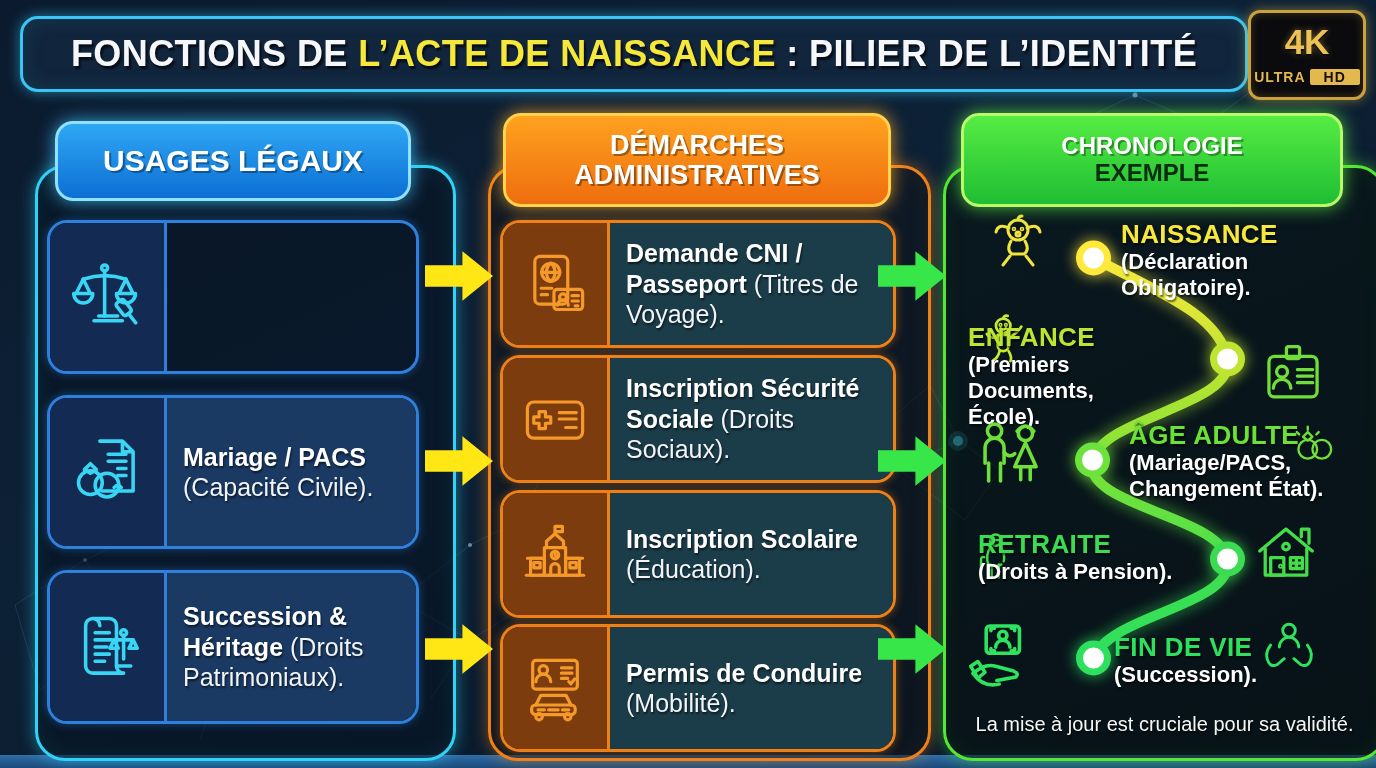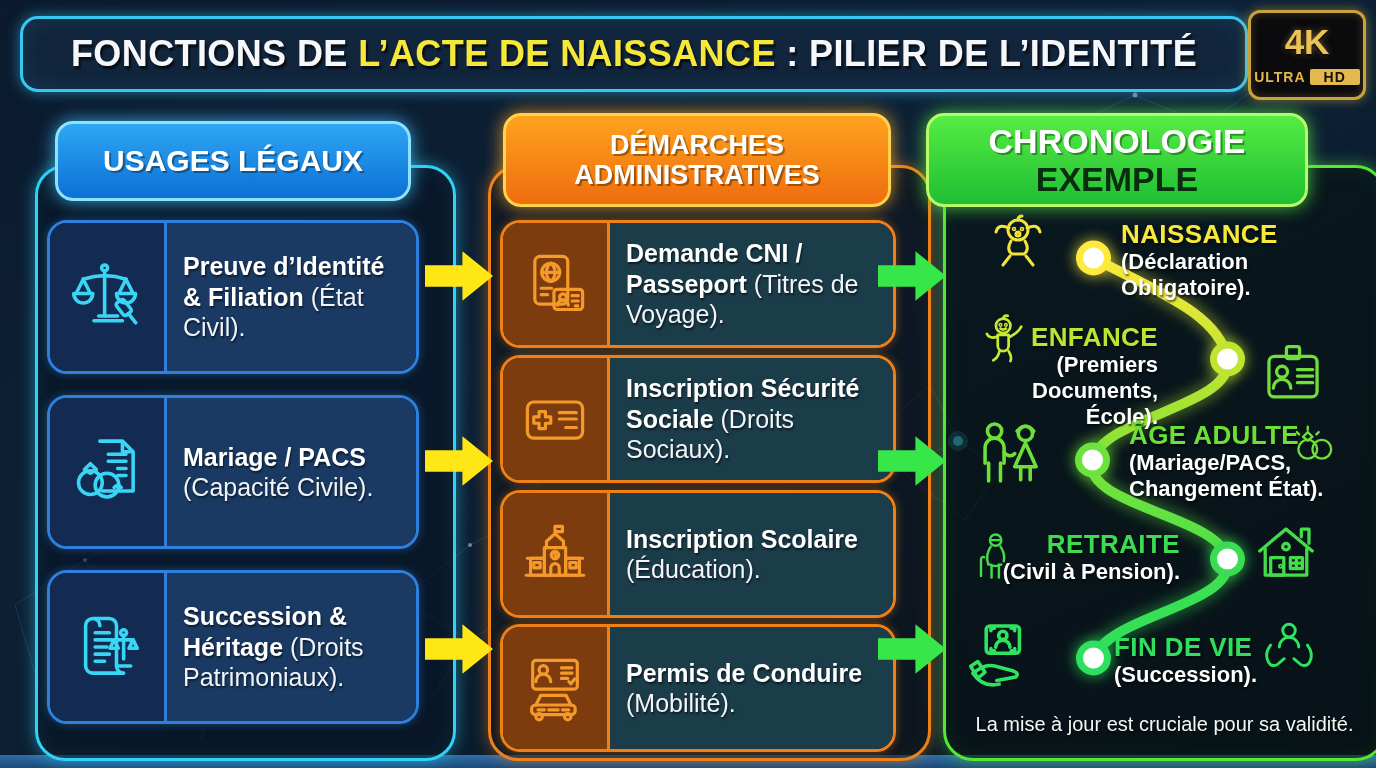--- a/index.html
+++ b/index.html
@@ -45,21 +45,21 @@
   
   .colhead{position:absolute;z-index:4;display:flex;flex-direction:column;align-items:center;
     justify-content:center;border-radius:18px;font-weight:bold;text-align:center;line-height:1.12;}
   .colhead .ln{text-shadow:2px 2px 0 rgba(0,0,0,.35);}
   .colhead-blue{left:55px;top:121px;width:350px;height:74px;font-size:30px;color:#fff;
     background:linear-gradient(#2fa7f4,#0c6fd4);border:3px solid #8fe2ff;
     box-shadow:0 0 18px rgba(64,196,255,.8);}
   .colhead-orange{left:503px;top:113px;width:382px;height:88px;font-size:27px;color:#fff;
     background:linear-gradient(#ffa21f,#ee6d0e);border:3px solid #ffd34d;
     box-shadow:0 0 18px rgba(255,170,40,.8);}
-  .colhead-green{left:926px;top:113px;width:376px;height:88px;font-size:34px;
+  .colhead-green{left:961px;top:113px;width:376px;height:88px;font-size:24px;
     background:linear-gradient(#55ec43,#1fbe33);border:3px solid #b9f96a;
     box-shadow:0 0 18px rgba(90,235,70,.8);}
   .colhead-green .l1{color:#fff;text-shadow:2px 2px 0 rgba(0,0,0,.35);}
   .colhead-green .l2{color:#0a2d12;text-shadow:none;}
 
   
   .card{position:absolute;display:flex;border-radius:20px;overflow:hidden;z-index:2;}
   .card-blue{left:47px;width:366px;height:148px;border:3px solid #2f80dc;
     box-shadow:0 0 10px rgba(47,128,220,.45);}
   .card-blue .card-icon{width:114px;background:#132a52;color:#38d6f4;border-right:3px solid #2f80dc;}
@@ -87,21 +87,21 @@
 
   
   .tl-svg{position:absolute;inset:0;width:100%;height:100%;z-index:1;}
   .tl-item{position:absolute;z-index:2;}
   .step-text .lbl{font-size:26px;font-weight:bold;letter-spacing:.4px;line-height:1.1;
     text-shadow:1px 2px 2px rgba(0,0,0,.6);}
   .step-text .det{font-size:22px;color:#ffffff;line-height:1.18;font-weight:bold;
     text-shadow:1px 2px 2px rgba(0,0,0,.6);}
   .st1 .lbl{color:#f7e93c}.st2 .lbl{color:#bce531}.st3 .lbl{color:#68e335}
   .st4 .lbl{color:#3cdc50}.st5 .lbl{color:#2ee05e}
-  .ta-r{text-align:right;}
+  .ta-r{text-align:left;}
   .tl-ic svg{display:block;}
   .ic-y{color:#f2e43c}.ic-yg{color:#c8e832}.ic-g1{color:#6fe03a}
   .ic-g2{color:#44dd4a}.ic-g3{color:#2ee35e}
   .tl-footer{position:absolute;left:0;top:545px;width:100%;text-align:center;z-index:2;
     font-size:20px;color:#f4f7f4;text-shadow:1px 2px 2px rgba(0,0,0,.6);}
 
   svg.ic{fill:none;stroke:currentColor;stroke-width:3;stroke-linecap:round;stroke-linejoin:round;}
 </style>
 </head>
 <body>
@@ -160,23 +160,20 @@
           <circle cx="30" cy="7.5" r="2.5"></circle>
         <path d="M12 17 Q30 11 48 17"></path>
         <path d="M12 17 L6 29 M12 17 L18 29 M4 29 H20 M4 29 A8 8 0 0 0 20 29"></path>
         <path d="M48 17 L42 29 M48 17 L54 29 M40 29 H56 M40 29 A8 8 0 0 0 56 29"></path>
         <path d="M21 52 H45 M25 48 H41"></path>
         <g transform="rotate(-38 47 42)">
             <rect x="43" y="34" width="8" height="13" rx="2"></rect>
             <path d="M47 47 V57"></path>
           </g>
       </svg>
-    </div>
-    <div class="card-body">
-      <div class="txt"><span class="t">Preuve d’Identité &amp; Filiation</span> <span class="s">(État Civil).</span></div>
     </div>
   </div>
 
   <div class="card card-blue cl2">
     <div class="card-icon">
       <svg class="ic" viewBox="0 0 64 64">
         <path d="M26 6 H45 L54 15 V48 H28 M45 6 V15 H54"></path>
         <path d="M33 17 H48 M33 23 H48 M41 29 H48 M41 35 H48 M38 45 q3 -3 6 0"></path>
         <circle cx="18" cy="41" r="10"></circle>
           <circle cx="32" cy="43" r="10"></circle>
@@ -389,21 +386,21 @@
         <circle cx="34" cy="10" r="7"></circle>
           <path d="M29 10 h10"></path>
         <path d="M28 18 q-7 10 -3 22 M40 18 q6 9 4 18"></path>
         <path d="M27 40 q7 4 14 0"></path>
         <path d="M29 42 v14 M38 40 v16"></path>
         <path d="M16 34 q0 -4 4 -3 M16 34 v20"></path>
       </svg>
     </div>
     <div class="tl-item step-text st4 ta-r" style="left:32px;top:362px;width:202px">
       <div class="lbl">RETRAITE</div>
-      <div class="det">(Civil à Pension).</div>
+      <div class="det">(Droits à Pension).</div>
     </div>
     <div class="tl-item tl-ic ic-g2" style="left:305px;top:348px">
       <svg class="ic" viewBox="0 0 64 64" width="70" height="70">
         <path d="M8 32 L32 12 L56 32"></path>
           <path d="M46 19 v-7 h7 v13"></path>
         <path d="M13 30 V54 H51 V30"></path>
         <rect x="18" y="38" width="12" height="16"></rect>
           <circle cx="27" cy="46" r="0.8"></circle>
         <rect x="36" y="38" width="11" height="10"></rect>
           <path d="M41.5 38 v10 M36 43 h11"></path>

